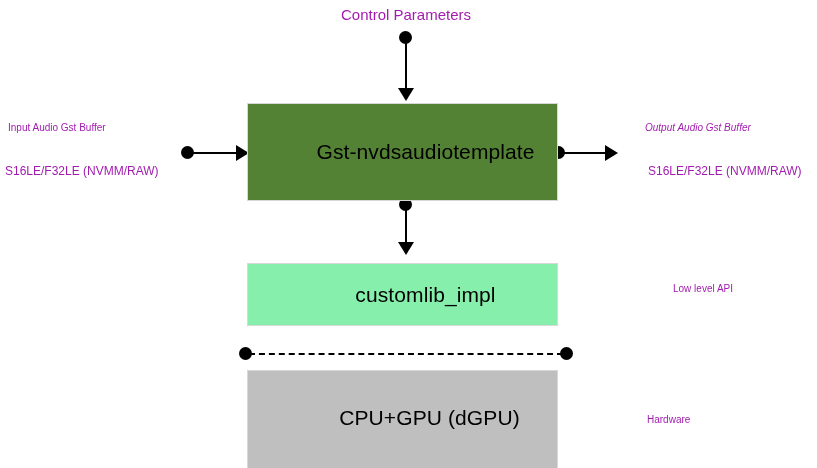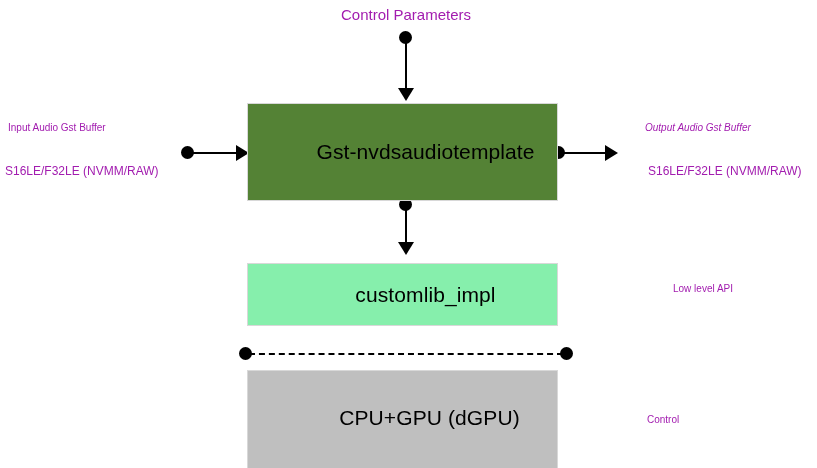--- a/index.html
+++ b/index.html
@@ -154,21 +154,21 @@
   <div class="text t-main" id="label-input-title">Input Audio Gst Buffer</div>
 
   <div class="text t-sub" id="label-input-formats">S16LE/F32LE (NVMM/RAW)</div>
 
   <div class="text t-main" id="label-output-title">Output Audio Gst Buffer</div>
 
   <div class="text t-sub" id="label-output-formats">S16LE/F32LE (NVMM/RAW)</div>
 
   <div class="text t-main" id="label-lowlevel-api">Low level API</div>
 
-  <div class="text t-main" id="label-hardware-side">Control</div>
+  <div class="text t-main" id="label-hardware-side">Hardware</div>
 
   <div class="conn">
     <div class="dot" id="conn-control-dot"></div>
     <div class="line-v" id="conn-control-line"></div>
     <div class="arrow-down" id="conn-control-arrow"></div>
   </div>
 
   <div class="conn">
     <div class="dot" id="conn-input-dot"></div>
     <div class="line-h" id="conn-input-line"></div>

